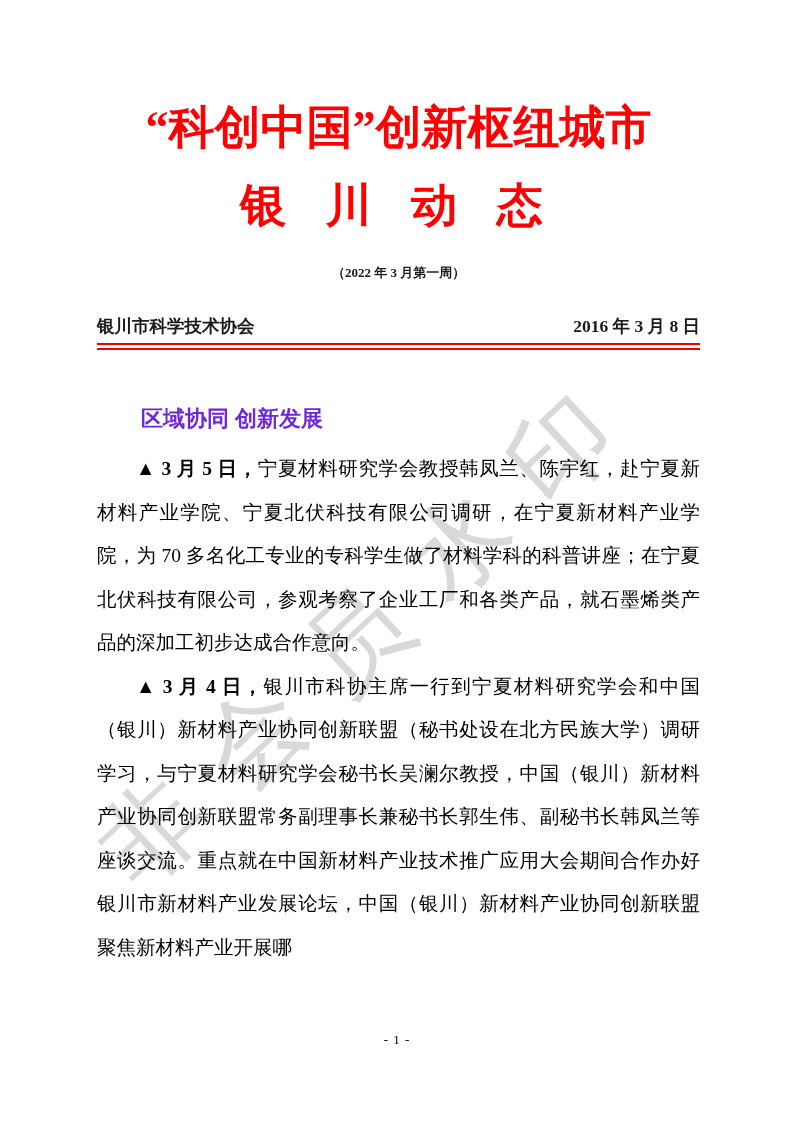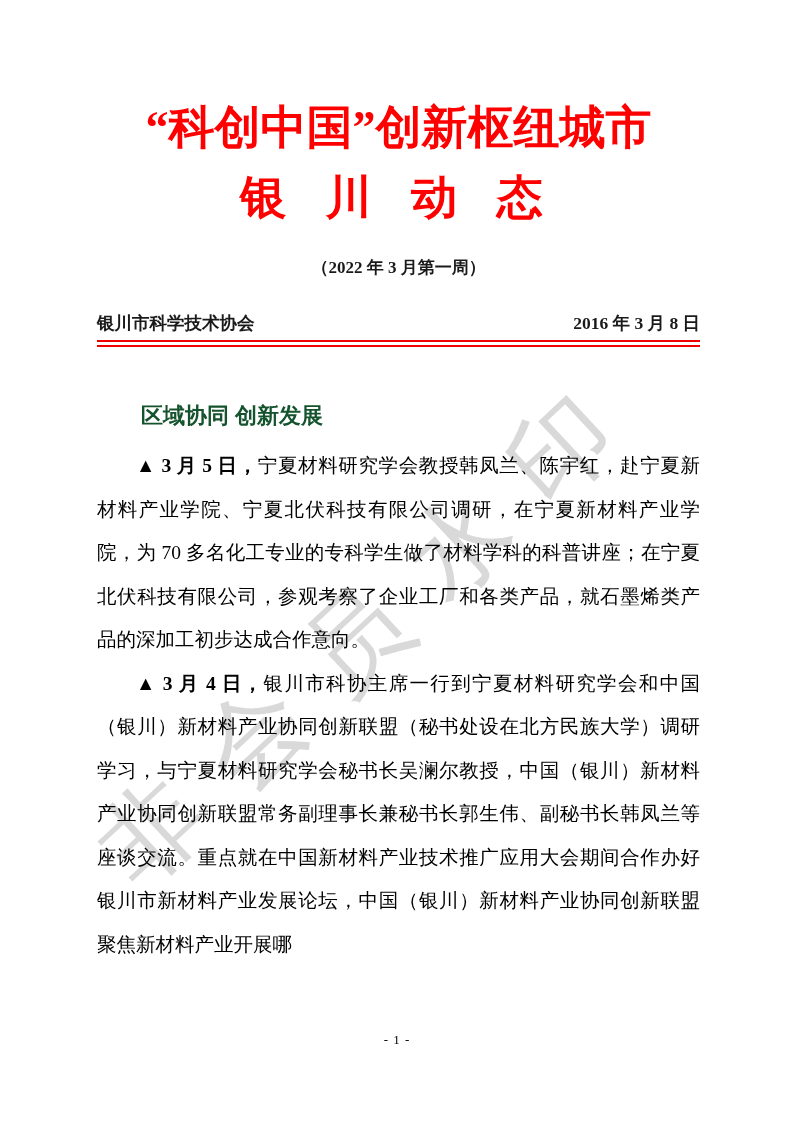--- a/index.html
+++ b/index.html
@@ -42,27 +42,27 @@
   .doc-title {
     margin: 0;
     text-align: center;
     color: #fe0000;
     font-size: 46px;
     line-height: 64px;
     font-weight: 700;
     font-family: "Liberation Serif", serif;
   }
   .doc-title.line2 {
-    margin-top: 6px;
+    margin-top: 14px;
     letter-spacing: 14px;
   }
   .issue-week {
     margin-top: 26px;
     text-align: center;
-    font-size: 17px;
+    font-size: 13px;
     font-weight: 700;
   }
   .masthead {
     margin-top: 32px;
     display: flex;
     justify-content: space-between;
     align-items: flex-end;
     font-size: 17.5px;
     font-weight: 700;
   }
@@ -77,21 +77,21 @@
     height: 3px;
     border-top: 2.5px solid #f10000;
     border-bottom: 2px solid #f10000;
   }
   .section-heading {
     margin: 54px 0 0 0;
     font-size: 22px;
     font-weight: 700;
     font-family: "Liberation Sans", sans-serif;
     text-indent: 2em;
-    color: #14532d;
+    color: #6d28d9;
   }
   .body-para {
     margin: 13px 0 0 0;
     font-size: 19.5px;
     line-height: 43.5px;
     text-align: justify;
     text-indent: 2em;
     color: #000000;
   }
   .body-para + .body-para {

